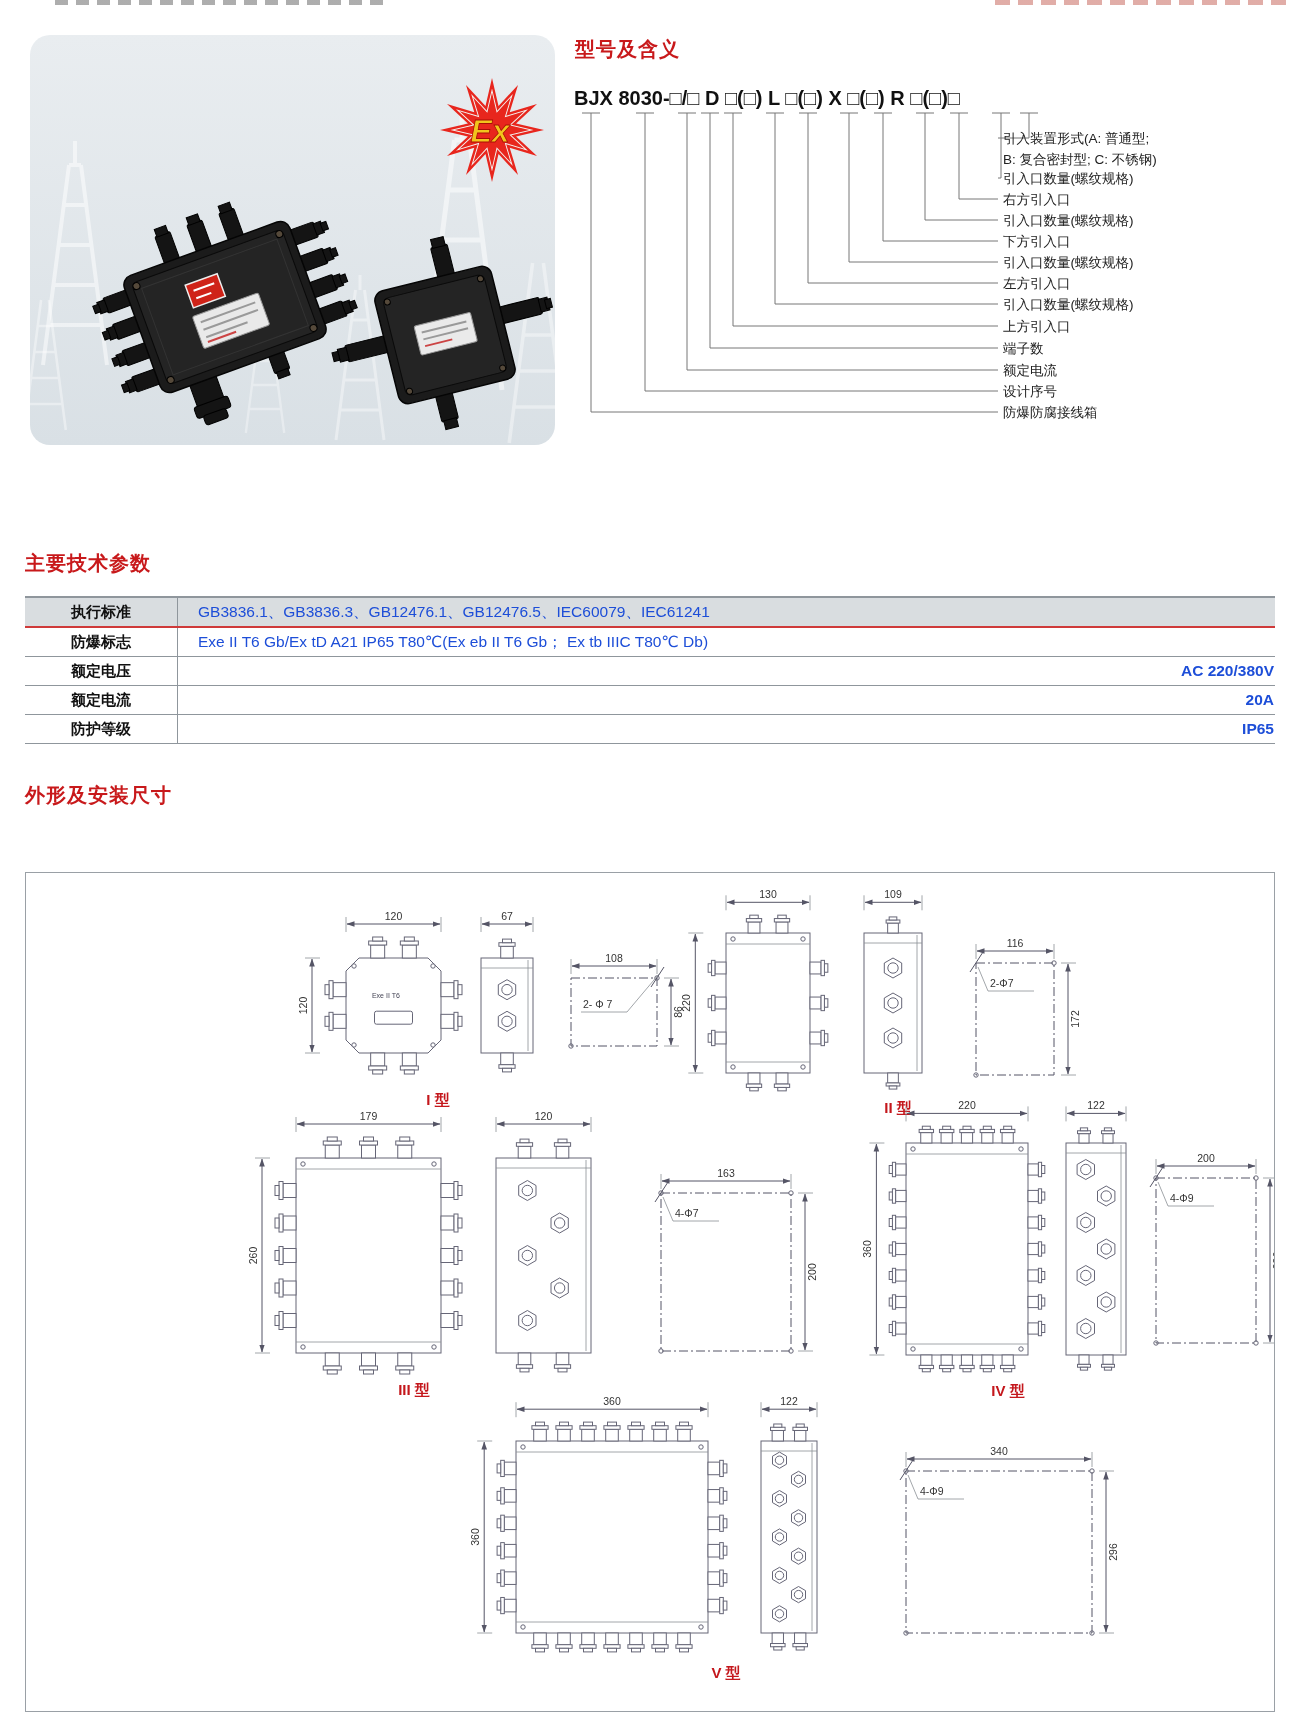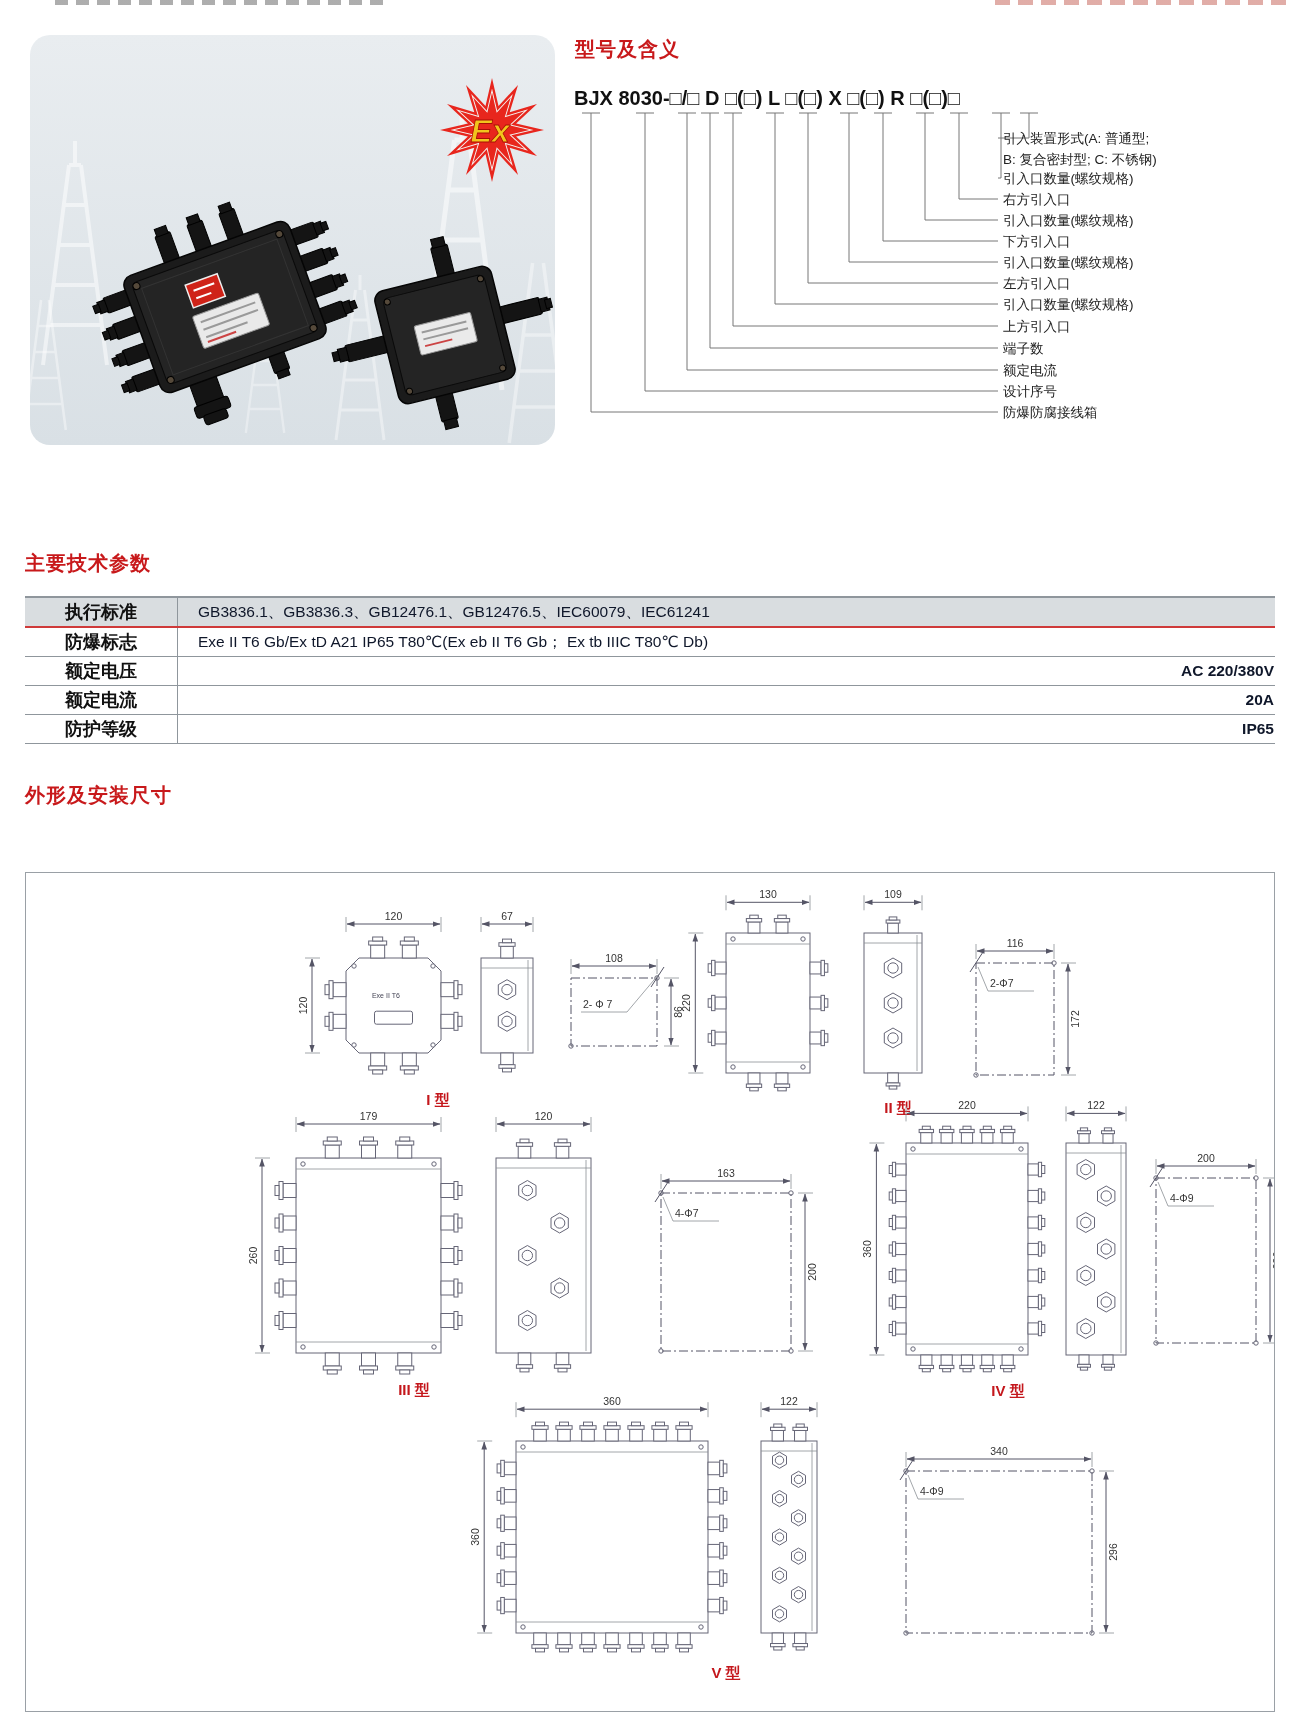--- a/index.html
+++ b/index.html
@@ -7,22 +7,22 @@
   .abs{position:absolute;}
   .crop-strip{position:absolute;top:0;height:5px;opacity:.55;}
   .crop-l{left:55px;width:335px;background:repeating-linear-gradient(90deg,#6b6b6b 0 13px,transparent 13px 21px);}
   .crop-r{left:995px;width:295px;background:repeating-linear-gradient(90deg,#c86a60 0 15px,transparent 15px 23px);}
   .sec-title{position:absolute;font-weight:bold;font-size:20px;color:#c8191b;letter-spacing:1px;}
   
   #params-table{position:absolute;left:25px;top:596px;width:1250px;border-collapse:collapse;border-bottom:1px solid #8f969c;}
   #params-table tr{border-bottom:1px solid #8f969c;}
   #params-table tr.first{background:#d9dde0;border-top:2px solid #8f969c;border-bottom:2px solid #cf3a3a;}
   #params-table td{height:26px;vertical-align:middle;}
-  td.plabel{width:150px;text-align:center;font-weight:bold;font-size:18px;color:#111;border-right:1.5px solid #8f969c;}
-  td.pvalue{padding-left:20px;font-size:15.5px;color:#0f172a;margin-top:48px;}
+  td.plabel{width:150px;text-align:center;font-weight:bold;font-size:15px;color:#111;border-right:1.5px solid #8f969c;}
+  td.pvalue{padding-left:20px;font-size:15.5px;color:#1d4ed8;margin-top:48px;}
   tr.boldval td.pvalue{font-weight:bold;text-align:right;}
   
   .dims-box{position:absolute;left:25px;top:872px;width:1248px;height:838px;border:1px solid #9aa0a6;}
   
   .part{fill:#fff;stroke:#667;stroke-width:1;}
   .ln{stroke:#667;fill:none;stroke-width:1;}
   .thin{stroke:#8a8f94;stroke-width:.8;fill:none;}
   .dim{stroke:#556;stroke-width:1;fill:none;}
   .dt{font-size:10.5px;fill:#333;font-family:"Liberation Sans","DejaVu Sans",sans-serif;}
   .tl{font-size:15px;font-weight:bold;fill:#c4171c;font-family:"Liberation Sans","DejaVu Sans",sans-serif;}

